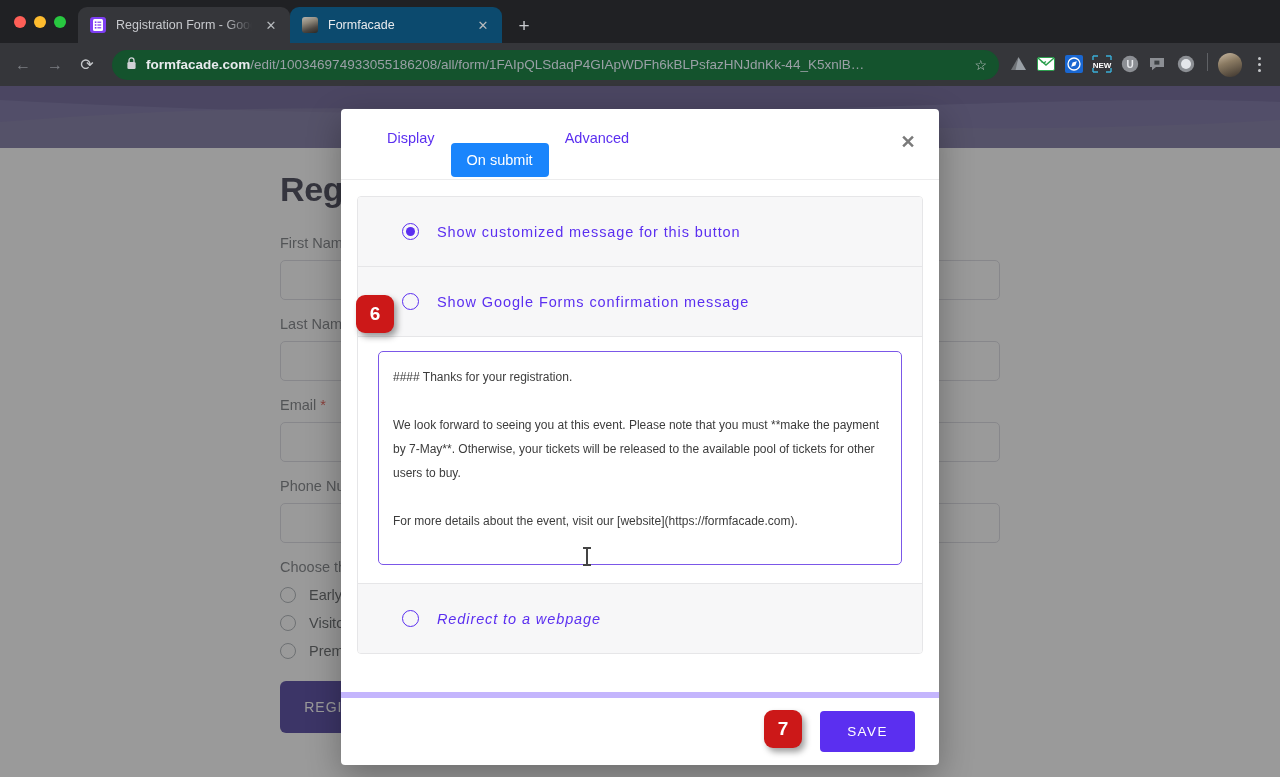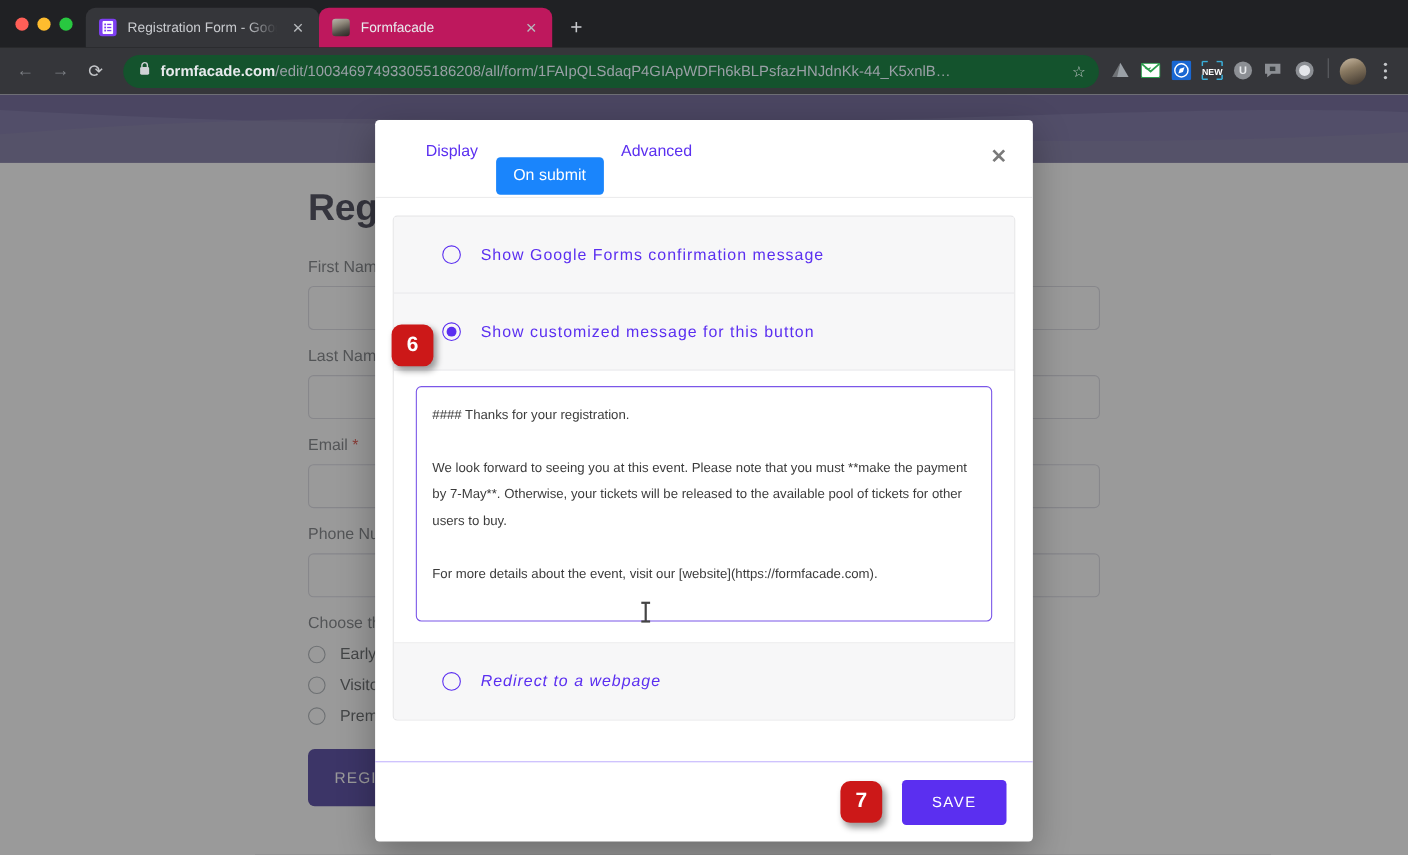--- a/index.html
+++ b/index.html
@@ -24,21 +24,21 @@
   .tl.yellow { background: #febc2e; }
   .tl.green { background: #28c840; }
 
   .tab {
     height: 36px; display: flex; align-items: center;
     padding: 0 10px 0 12px; gap: 10px;
     border-radius: 9px 9px 0 0; position: relative;
     font-size: 12.5px; color: #c8cace; max-width: 220px;
   }
   .tab.inactive { background: #35363a; width: 212px; }
-  .tab.active { background: #be185d; width: 212px; color: #e8eaed; }
+  .tab.active { background: #0c4a6e; width: 212px; color: #e8eaed; }
   .tab-fav { width: 16px; height: 16px; border-radius: 3px; flex: 0 0 16px; }
   .tab-fav.forms {
     background: #7e3ff2;
     display:flex; align-items:center; justify-content:center;
   }
   .tab-fav.forms svg { display:block; }
   .tab-fav.photo {
     background: linear-gradient(160deg,#b9b6ae 0%,#8d8679 35%,#4c4742 70%,#2b2723 100%);
   }
   .tab-title {
@@ -201,21 +201,21 @@
     position: absolute; left: 586px; top: 548px;
     width: 2px; height: 17px; background: #444;
   }
   #text-caret::before, #text-caret::after {
     content: ""; position: absolute; left: -3px; width: 8px; height: 2px; background: #444;
   }
   #text-caret::before { top: -1px; }
   #text-caret::after { bottom: -1px; }
 
   #modal-footer {
-    flex: 0 0 73px; height: 73px; border-top: 1px solid #c4b5fd;
+    flex: 0 0 73px; height: 73px; border-top: 6px solid #c4b5fd;
     display: flex; align-items: center; justify-content: flex-end;
     padding: 0 24px; position: relative;
   }
   #save-btn {
     width: 95px; height: 41px; background: #5b2ff0; border-radius: 4px;
     color: #fff; font-size: 13.5px; letter-spacing: 1.4px; font-weight: 500;
     display: flex; align-items: center; justify-content: center;
     border: none; cursor: pointer; font-family: "Liberation Sans", sans-serif;
   }
 
@@ -396,27 +396,27 @@
     <div class="tab-pill">Display</div>
     <div class="tab-pill active">On submit</div>
     <div class="tab-pill">Advanced</div>
     <div id="modal-close">✕</div>
   </div>
 
   <div id="modal-body">
     <div class="opt-card">
 
       <div class="opt-row">
+        <span class="radio checked"></span>
+        <span class="opt-label">Show customized message for this button</span>
+      </div>
+
+      <div class="opt-row">
         <span class="radio"></span>
         <span class="opt-label">Show Google Forms confirmation message</span>
-      </div>
-
-      <div class="opt-row">
-        <span class="radio checked"></span>
-        <span class="opt-label">Show customized message for this button</span>
       </div>
 
       <div class="opt-row editor">
         <textarea id="msg-textarea" style="">#### Thanks for your registration.
 
 We look forward to seeing you at this event. Please note that you must **make the payment by 7-May**. Otherwise, your tickets will be released to the available pool of tickets for other users to buy.
 
 For more details about the event, visit our [website](https://formfacade.com).  </textarea>
       </div>
 

